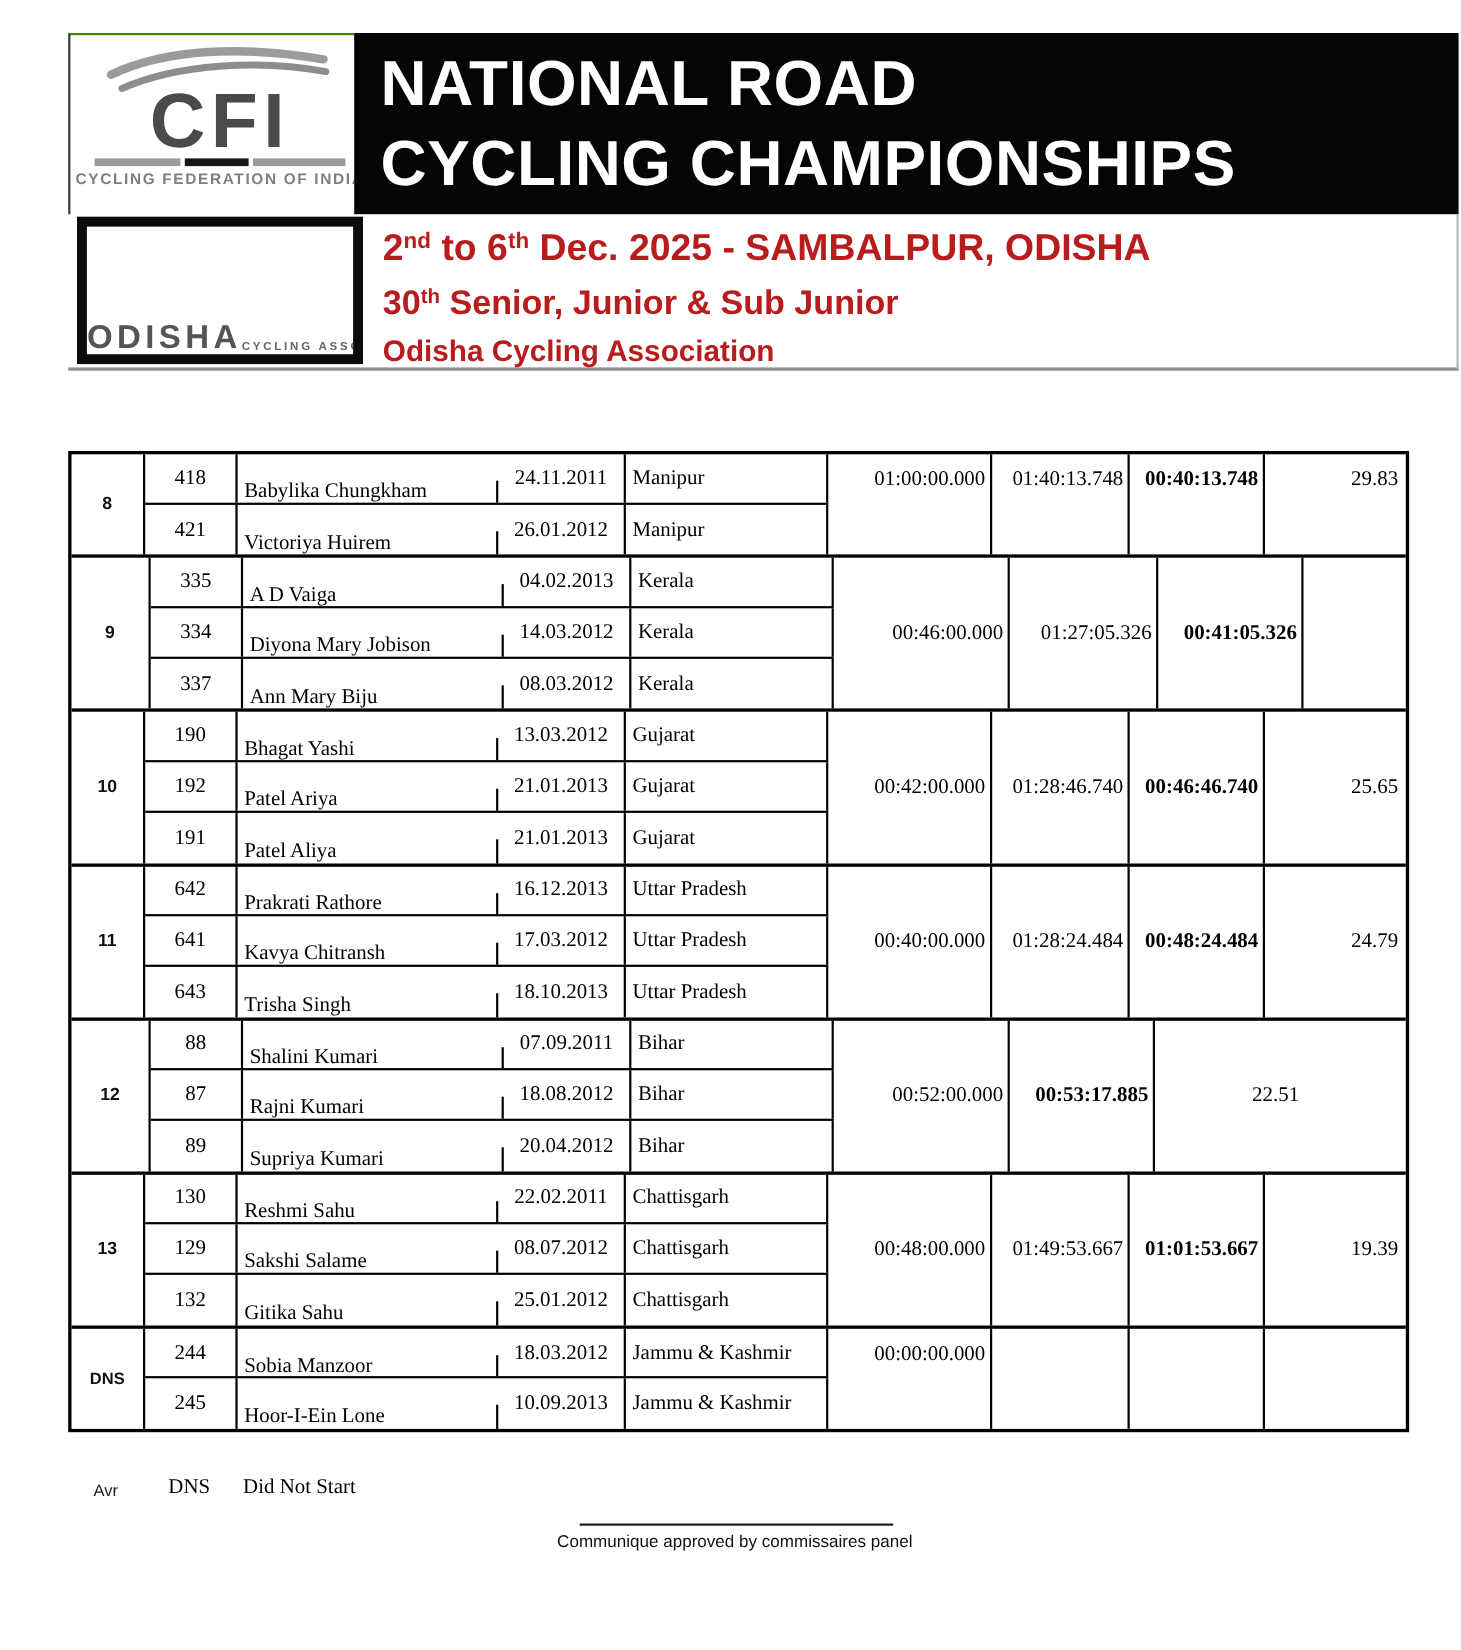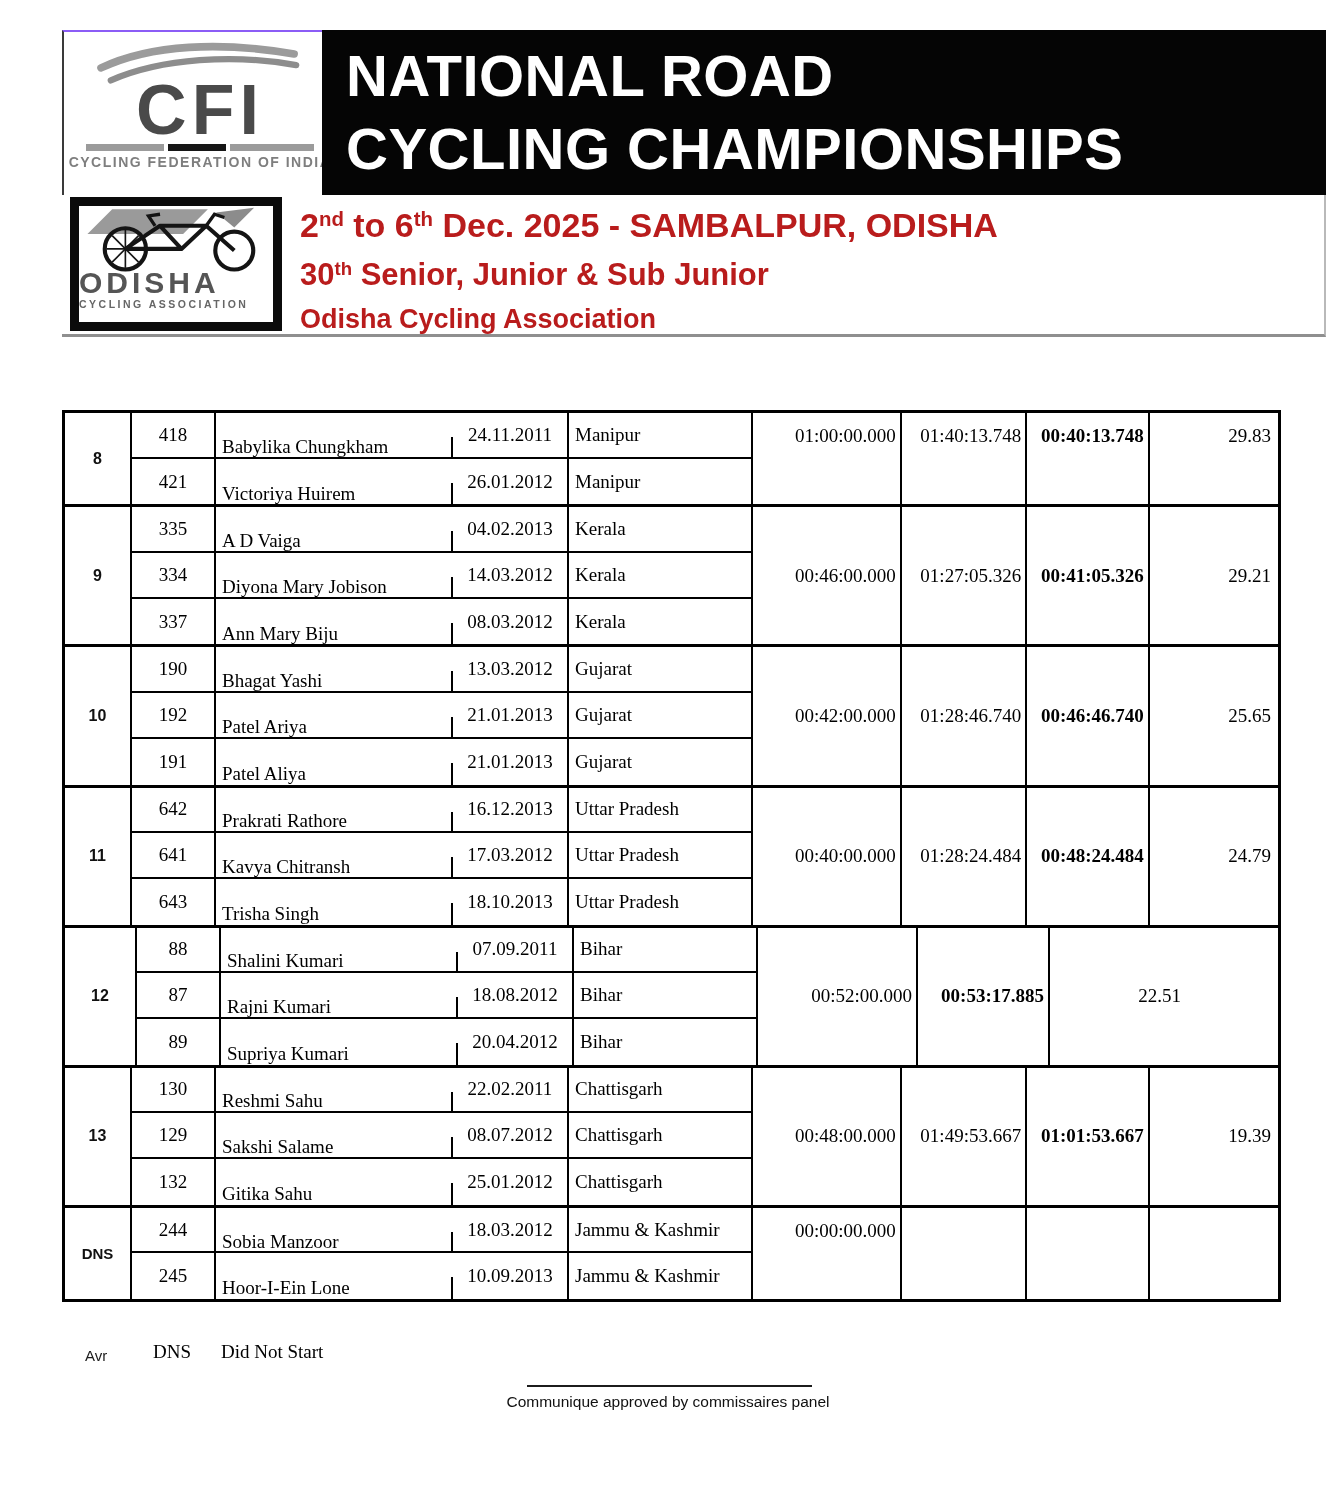--- a/index.html
+++ b/index.html
@@ -3,41 +3,41 @@
 <meta charset="utf-8">
 <style>
   html,body{margin:0;padding:0;background:#fff;}
   #page{position:relative;width:1328px;height:1500px;background:#ffffff;overflow:hidden;
         font-family:"Liberation Serif",serif;color:#000;}
 
   
   .hdr{position:absolute;left:62px;top:30px;width:1264px;}
   .hdr-row1{display:flex;height:165px;}
   .cfi-box{width:260px;box-sizing:border-box;background:#fff;
-           border-top:2px solid #8b5cf6;border-left:2px solid #3a3a3a;
+           border-top:2px solid #4d7c0f;border-left:2px solid #3a3a3a;
            display:flex;flex-direction:column;align-items:center;overflow:hidden;padding-left:14px;}
   .cfi-waves{margin-top:8px;}
   .cfi-acronym{font:900 70px/60px "Liberation Sans",sans-serif;color:#4a4a4a;
                letter-spacing:5px;margin-top:-6px;}
   .cfi-bar{display:flex;gap:4px;margin-top:4px;}
   .cfi-bar .seg{height:7px;}
   .seg-a{width:78px;background:#9b9b9b;}
   .seg-b{width:58px;background:#161616;}
   .seg-c{width:84px;background:#9b9b9b;}
   .cfi-org{font:700 14px/18px "Liberation Sans",sans-serif;color:#7e7e7e;
            letter-spacing:1.5px;margin-top:2px;white-space:nowrap;}
   .banner{flex:1;background:#050505;color:#fff;box-sizing:border-box;
           padding:9px 0 0 24px;overflow:hidden;}
   .banner-line{font:800 58px/73px "Liberation Sans",sans-serif;white-space:nowrap;letter-spacing:0.5px;}
 
   .hdr-row2{display:flex;height:139px;background:#fff;position:relative;
             border-bottom:3px solid #8f8f8f;border-right:2px solid #b9b9b9;box-sizing:content-box;}
-  .odisha-frame{margin-left:8px;margin-top:2px;width:212px;height:134px;box-sizing:border-box;
-                border:9px solid #0b0b0b;background:#fff;display:flex;flex-direction:column;
-                align-items:flex-start;overflow:hidden;}
+  .odisha-frame{margin-left:8px;margin-top:2px;width:260px;height:134px;box-sizing:border-box;
+                border:9px solid #0b0b0b;background:#fff;display:flex;
+                align-items:flex-end;overflow:hidden;}
   .odisha-name{font:900 30px/30px "Liberation Sans",sans-serif;color:#555;
                letter-spacing:4px;margin-top:-4px;}
   .odisha-sub{font:700 10.5px/13px "Liberation Sans",sans-serif;color:#666;
               letter-spacing:2.5px;white-space:nowrap;}
   .subtitle{padding:8px 0 0 18px;font-family:"Liberation Sans",sans-serif;color:#b91c1c;}
   .sub1{font:700 34px/45px "Liberation Sans",sans-serif;white-space:nowrap;}
   .sub2{font:700 31px/43px "Liberation Sans",sans-serif;white-space:nowrap;}
   .sub3{font:700 27px/38px "Liberation Sans",sans-serif;white-space:nowrap;}
   sup{font-size:0.6em;font-weight:700;vertical-align:baseline;position:relative;top:-0.55em;}
 
@@ -182,23 +182,20 @@
         </div>
         <div class="tcell start-cell">
           <div class="tval row2">00:46:00.000</div>
         </div>
         <div class="tcell finish-cell">
           <div class="tval row2">01:27:05.326</div>
         </div>
         <div class="tcell net-cell">
           <div class="tval row2">00:41:05.326</div>
         </div>
-        <div class="tcell avg-cell">
-          <div class="tval row2">29.21</div>
-        </div>
       </div>
       <div class="group">
         <div class="rank-cell">10</div>
         <div class="mid">
           <div class="rider-row">
             <div class="cell bib-cell">190</div>
             <div class="cell name-cell">Bhagat Yashi</div>
             <div class="cell dob-cell">13.03.2012</div>
             <div class="cell state-cell">Gujarat</div>
           </div>

